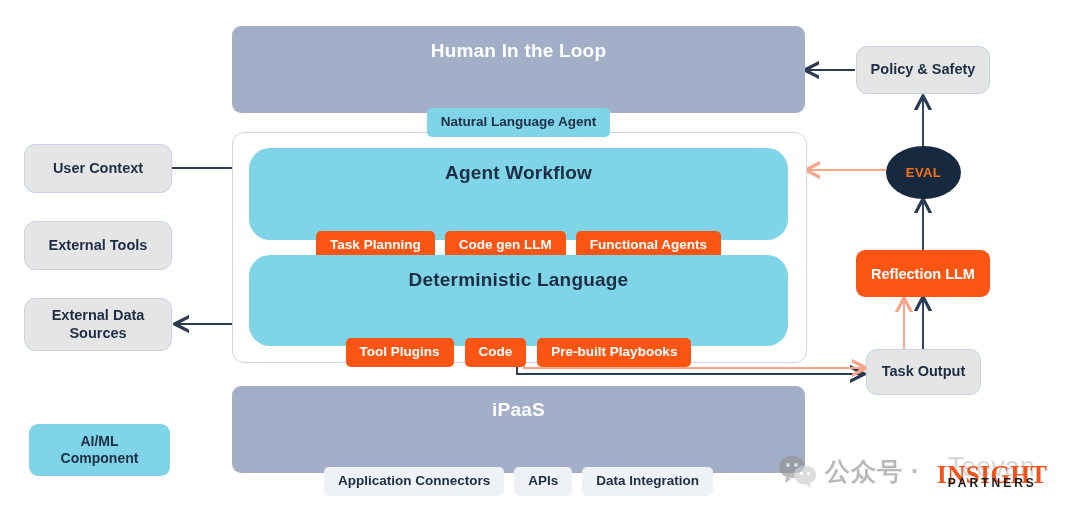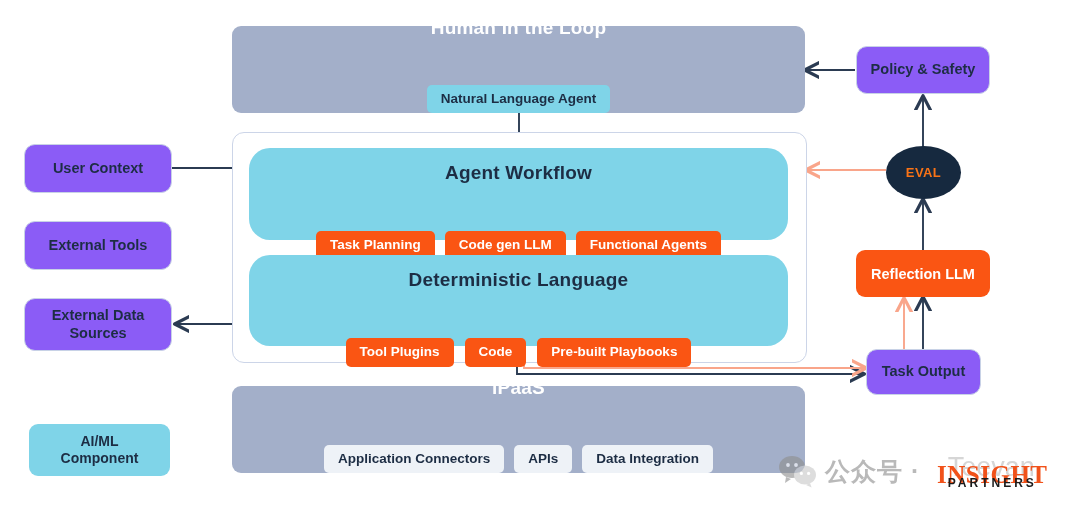--- a/index.html
+++ b/index.html
@@ -13,35 +13,35 @@
   #stage{position:absolute;left:0;top:0;width:1080px;height:511px;}
 
   
   #wires{position:absolute;left:0;top:0;width:1080px;height:511px;pointer-events:none;z-index:1;}
 
   
   .node{position:absolute;box-sizing:border-box;display:flex;align-items:center;justify-content:center;text-align:center;z-index:2;}
 
   
   .outline{
-    background:#8b5cf6;
+    background:#e5e5e5;
     border:1.6px solid #c8d2e6;
     border-radius:11px;
     color:#1d2d44;
     font-weight:bold;
     font-size:14.5px;
     line-height:1.22;
   }
 
   
   .band{
     background:#a3afc9;
     border-radius:9px;
     flex-direction:column;
-    justify-content:flex-end;
+    justify-content:flex-start;
   }
   .band-title{
     color:#ffffff;font-weight:bold;font-size:19px;letter-spacing:.2px;
     width:100%;text-align:center;
   }
 
   
   .cyan{
     background:#7fd4e8;
     border-radius:21px;

